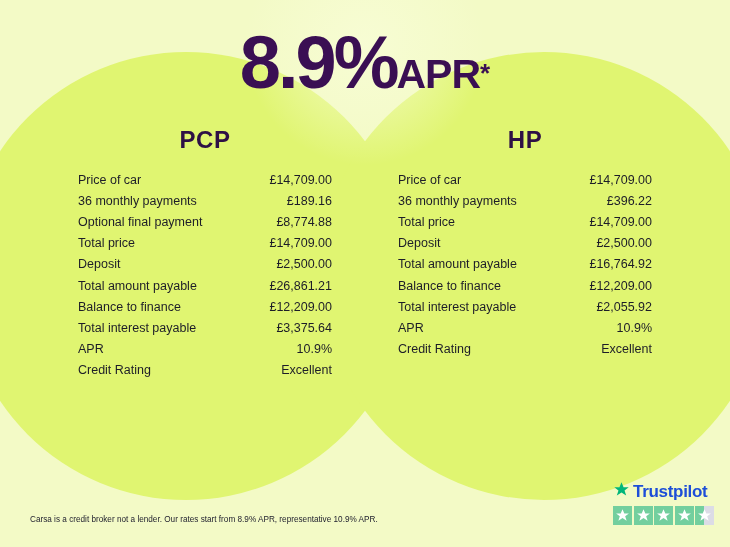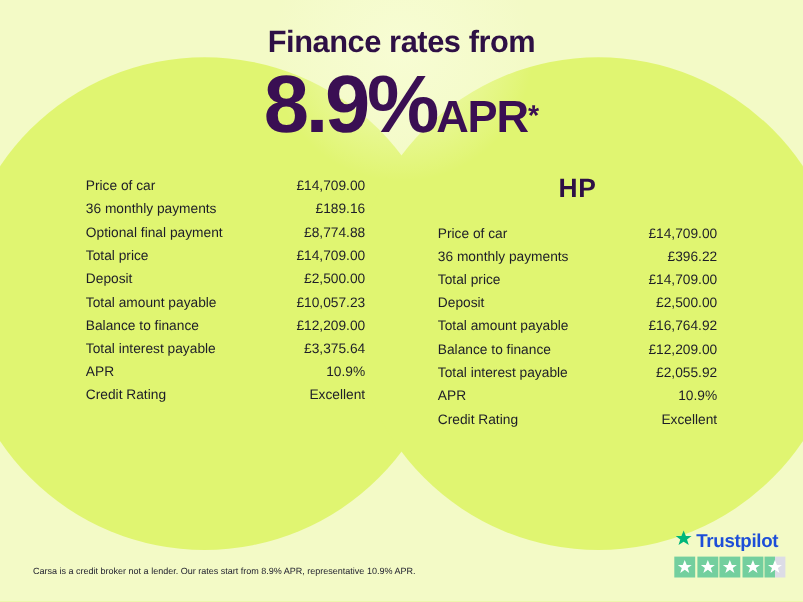--- a/index.html
+++ b/index.html
@@ -132,29 +132,29 @@
 
 <div id="bg">
   <div class="blob" id="blob-left"></div>
   <div class="blob" id="blob-right"></div>
   <div id="blob-glow"></div>
 </div>
 
 <div id="content">
 
   <div class="header">
-    <div class="title">Finance rates from</div>
     <div class="rate-line">
       <span class="rate-big">8.9%</span><span class="rate-apr">APR</span><span class="rate-star">*</span>
     </div>
   </div>
 
   <div class="columns">
 
     <div class="col">
+      <div class="col-title">PCP</div>
       <div class="rows" id="rows-pcp">
           <div class="row">
             <span class="row-label">Price of car</span>
             <span class="row-value">£14,709.00</span>
           </div>
           <div class="row bold">
             <span class="row-label">36 monthly payments</span>
             <span class="row-value">£189.16</span>
           </div>
           <div class="row">
@@ -164,21 +164,21 @@
           <div class="row">
             <span class="row-label">Total price</span>
             <span class="row-value">£14,709.00</span>
           </div>
           <div class="row">
             <span class="row-label">Deposit</span>
             <span class="row-value">£2,500.00</span>
           </div>
           <div class="row">
             <span class="row-label">Total amount payable</span>
-            <span class="row-value">£10,057.23</span>
+            <span class="row-value">£26,861.21</span>
           </div>
           <div class="row">
             <span class="row-label">Balance to finance</span>
             <span class="row-value">£12,209.00</span>
           </div>
           <div class="row">
             <span class="row-label">Total interest payable</span>
             <span class="row-value">£3,375.64</span>
           </div>
           <div class="row">

